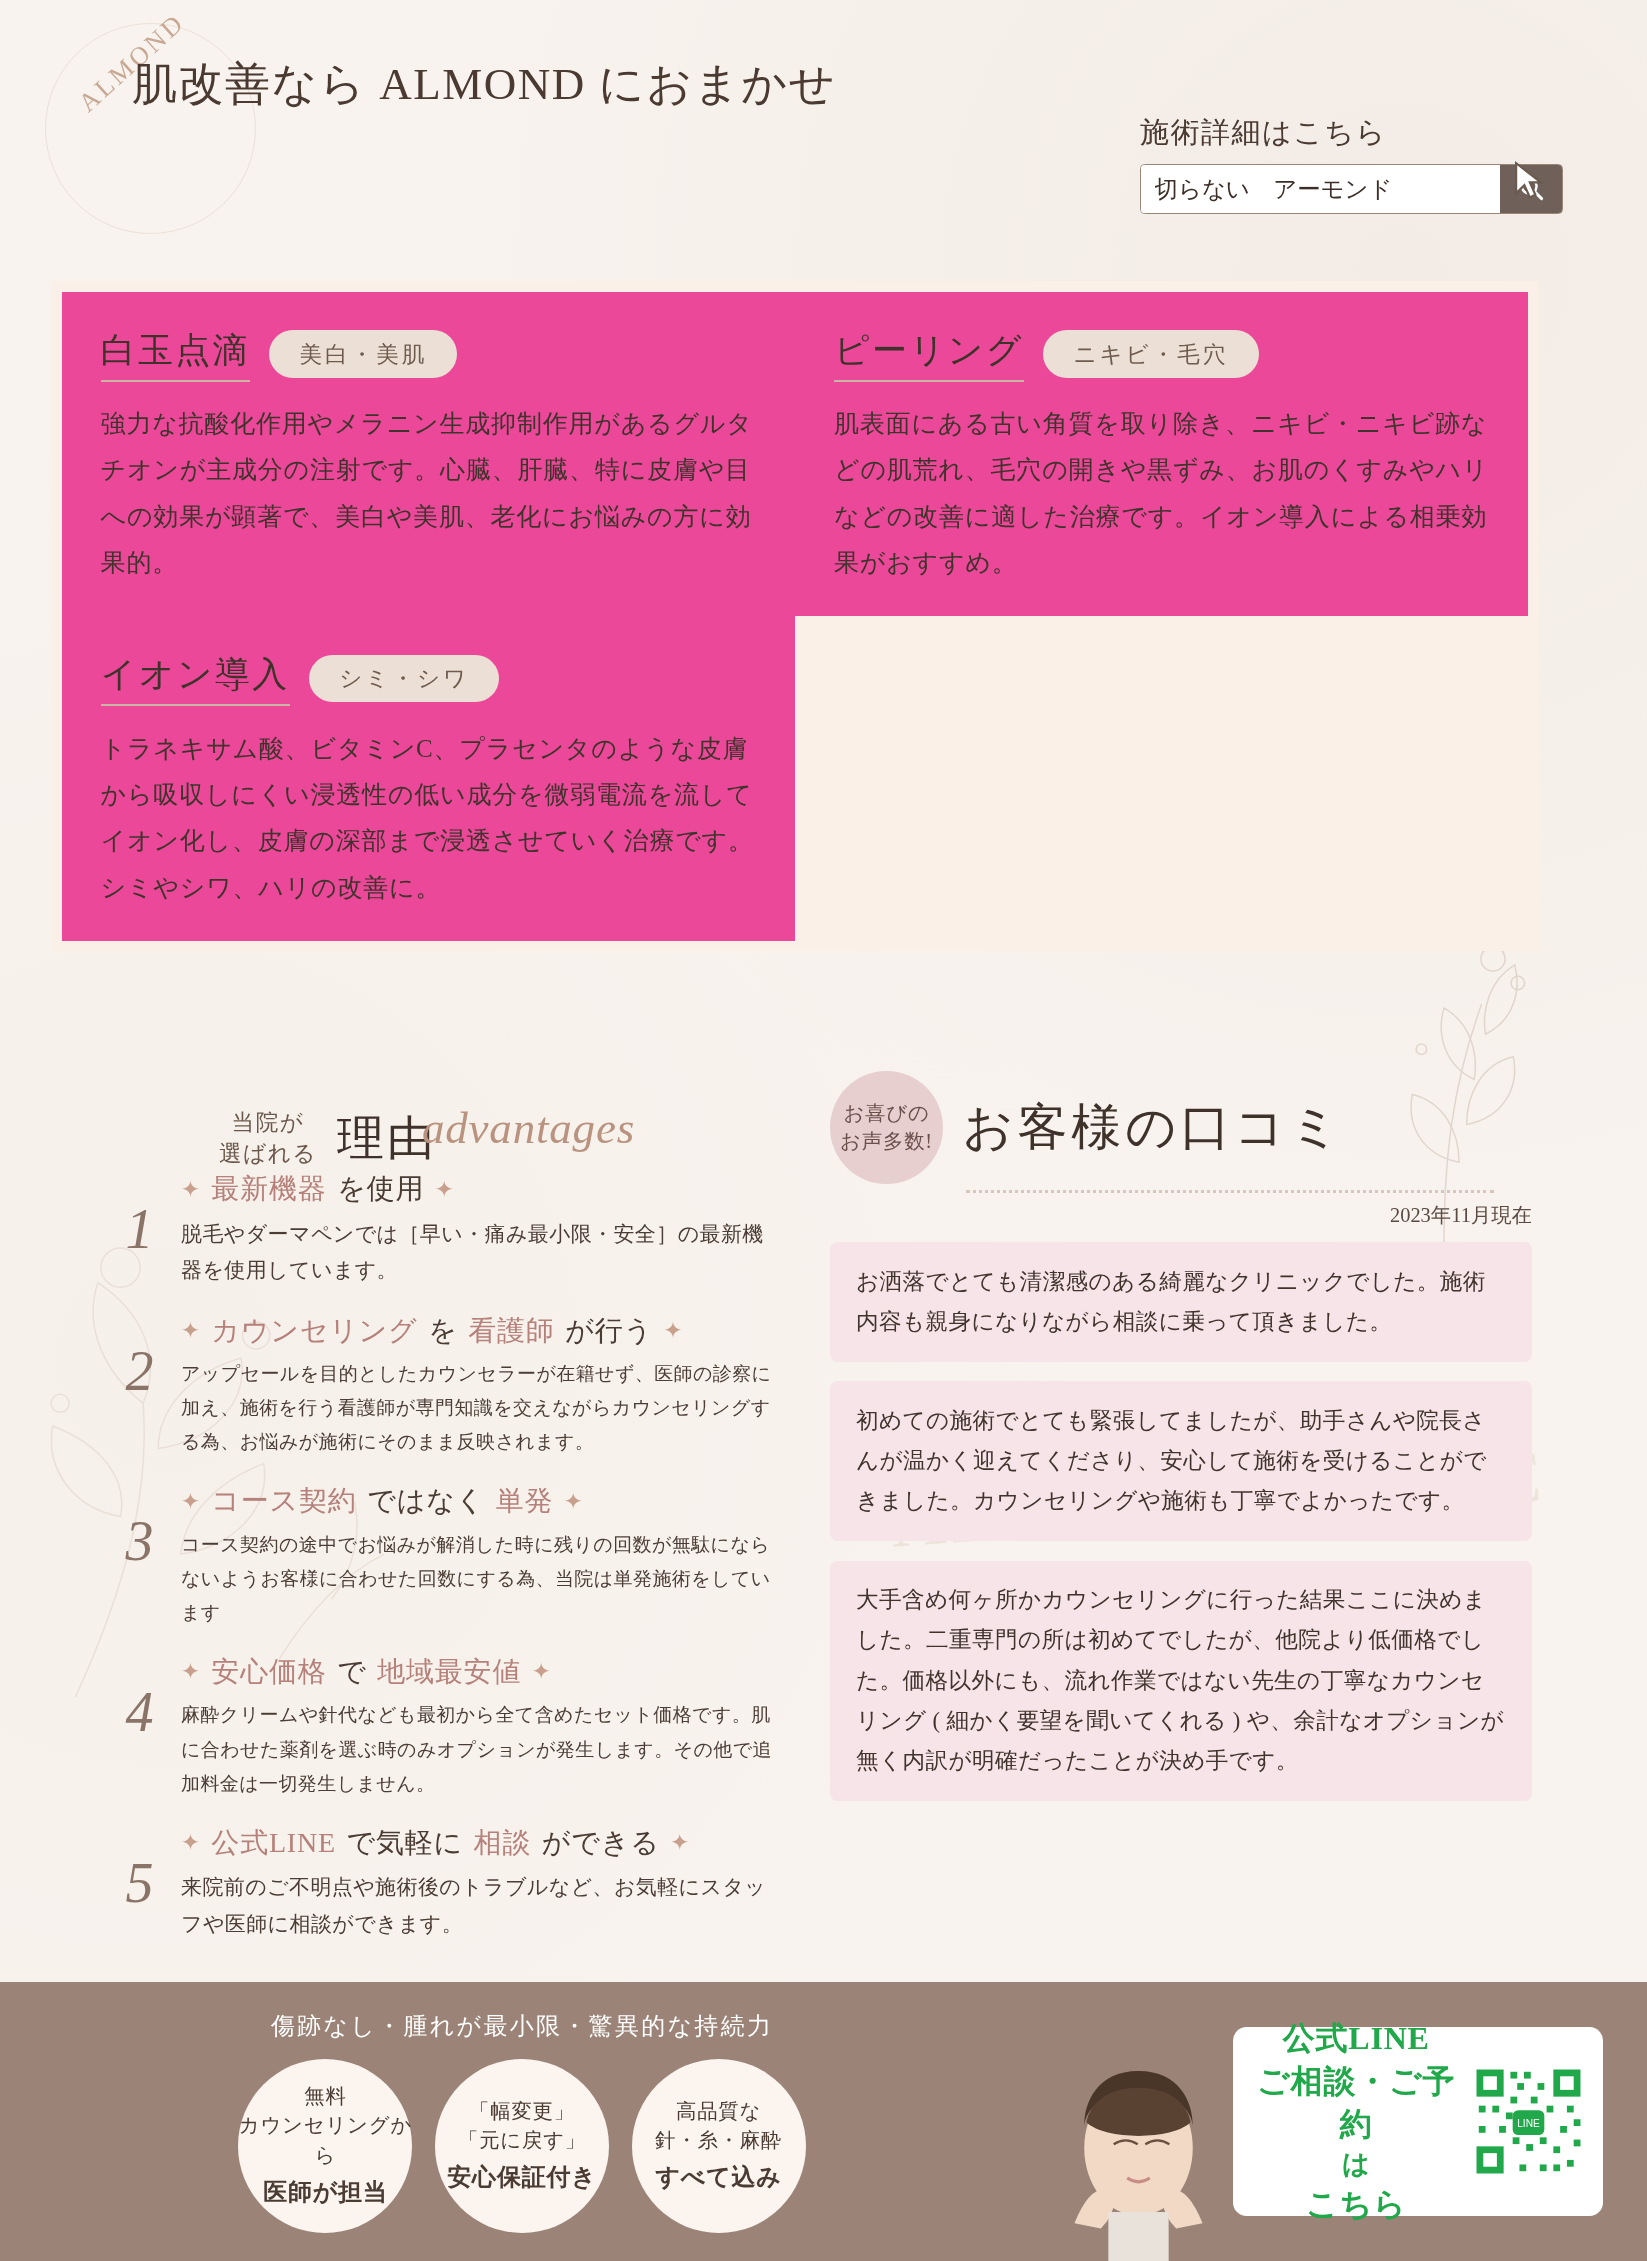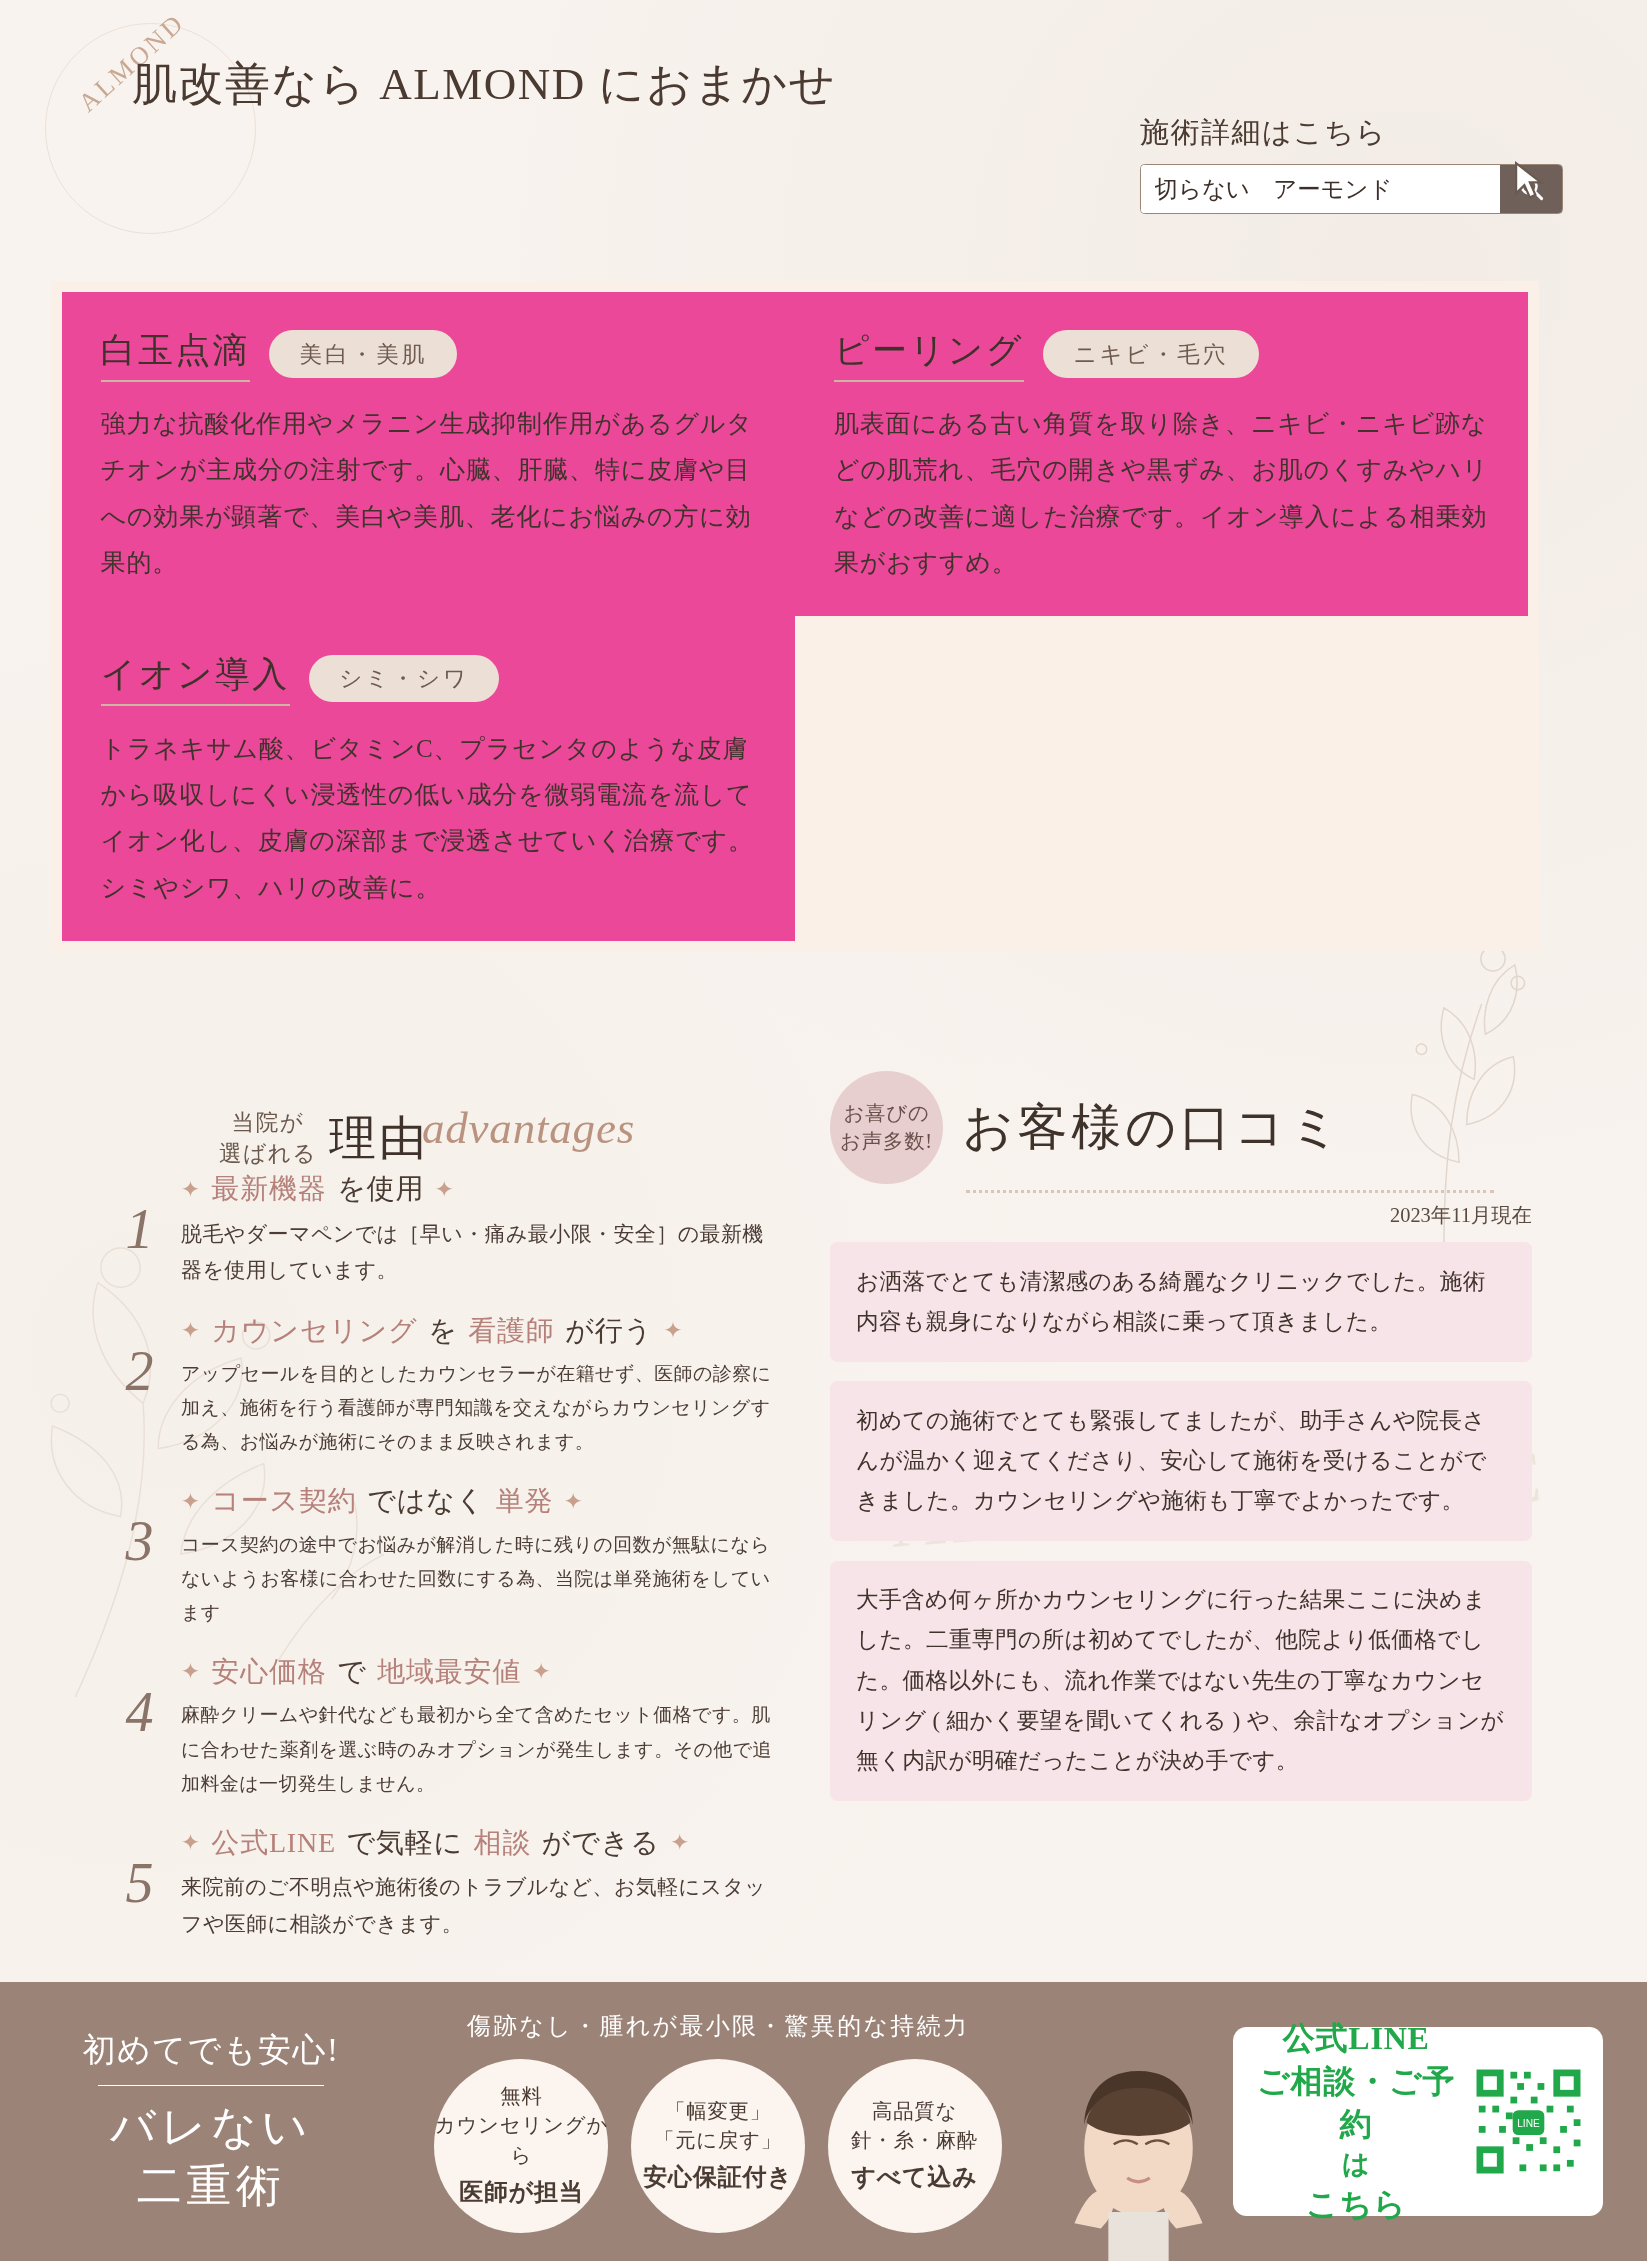--- a/index.html
+++ b/index.html
@@ -170,21 +170,21 @@
 
   
   .reasons {
     position: absolute;
     left: 98px; top: 1079px;
     width: 679px;
   }
   .reasons-head {
     display: flex;
     align-items: flex-end;
-    gap: 12px;
+    gap: 20px;
     padding-left: 121px;
     position: relative;
     height: 91px;
   }
   .reasons-head-sm {
     font-size: 22.6px;
     color: #6b584c;
     line-height: 1.4;
     text-align: center;
     letter-spacing: 1.5px;
@@ -548,26 +548,20 @@
     </div>
     <div class="dotline"></div>
     <div class="reviews-date">2023年11月現在</div>
 
     <div class="review-card">お洒落でとても清潔感のある綺麗なクリニックでした。施術内容も親身になりながら相談に乗って頂きました。</div>
     <div class="review-card">初めての施術でとても緊張してましたが、助手さんや院長さんが温かく迎えてくださり、安心して施術を受けることができました。カウンセリングや施術も丁寧でよかったです。</div>
     <div class="review-card">大手含め何ヶ所かカウンセリングに行った結果ここに決めました。二重専門の所は初めてでしたが、他院より低価格でした。価格以外にも、流れ作業ではない先生の丁寧なカウンセリング ( 細かく要望を聞いてくれる ) や、余計なオプションが無く内訳が明確だったことが決め手です。</div>
   </div>
 
   <div class="footer">
-    <div class="footer-left">
-      <div class="l1">初めてでも安心!</div>
-      <div class="rule"></div>
-      <div class="l2">バレない</div>
-      <div class="l2">二重術</div>
-    </div>
 
     <div class="footer-mid">
       <div class="footer-mid-title">傷跡なし・腫れが最小限・驚異的な持続力</div>
       <div class="bubbles">
         <div class="bubble">
           <div>無料</div>
           <div>カウンセリングから</div>
           <div class="strong">医師が担当</div>
         </div>
         <div class="bubble">

